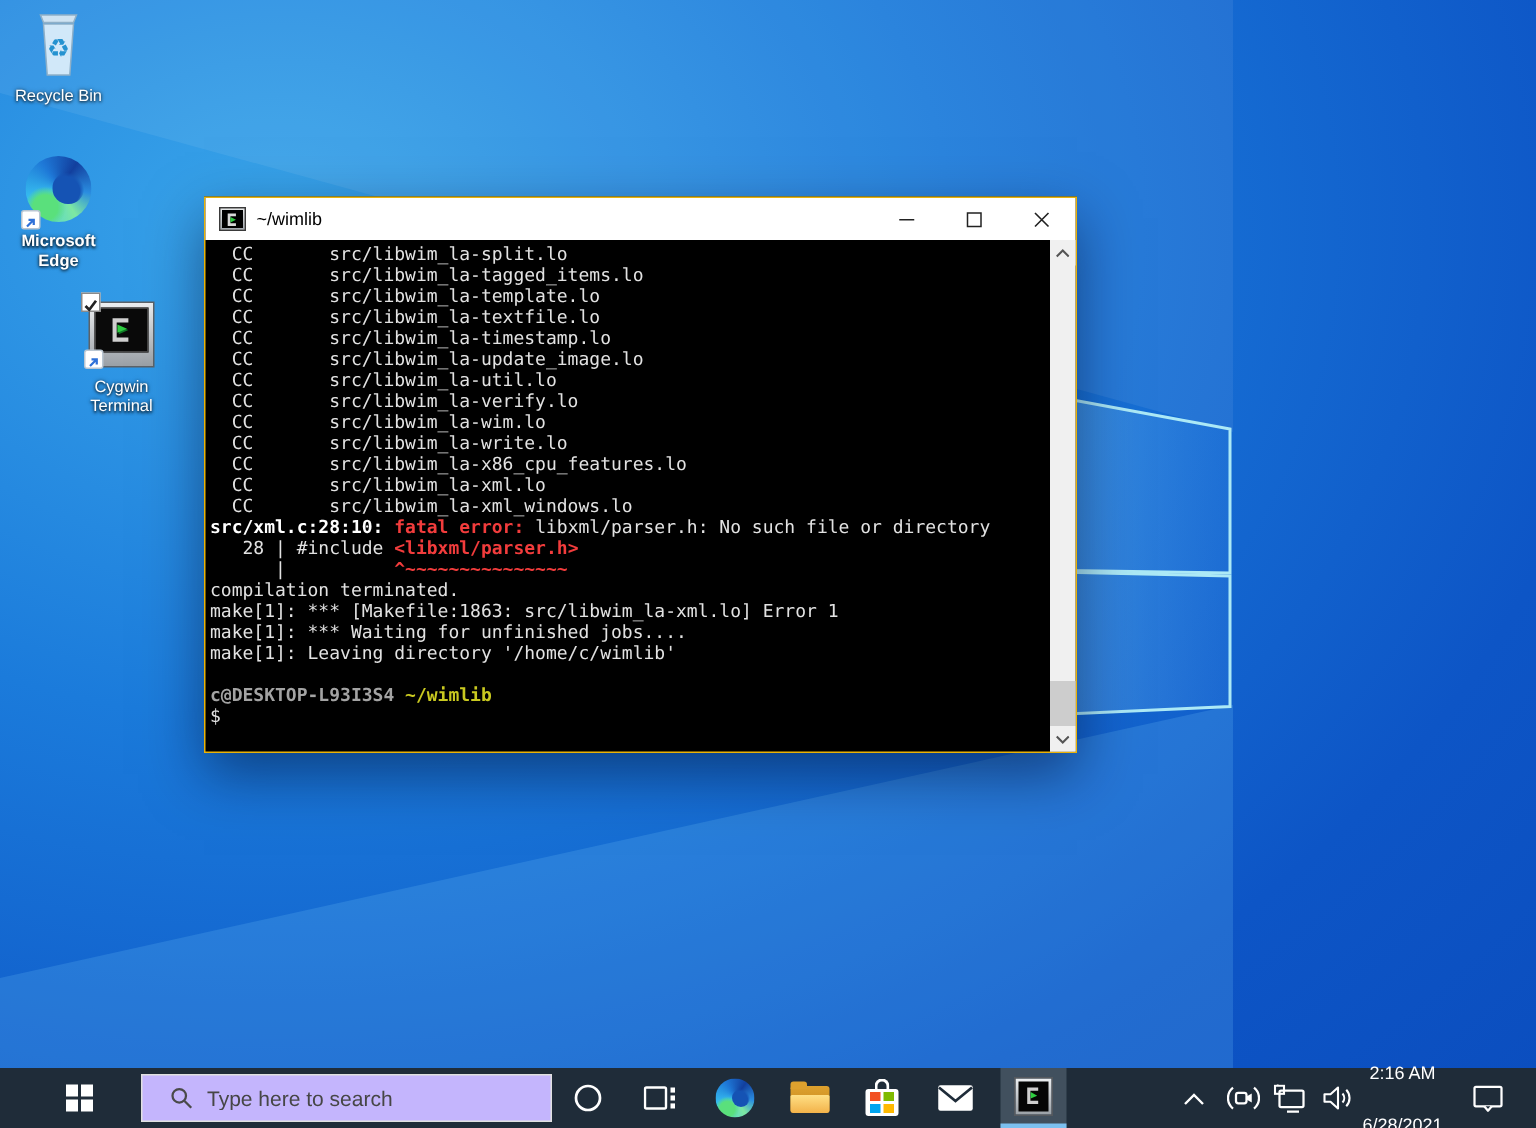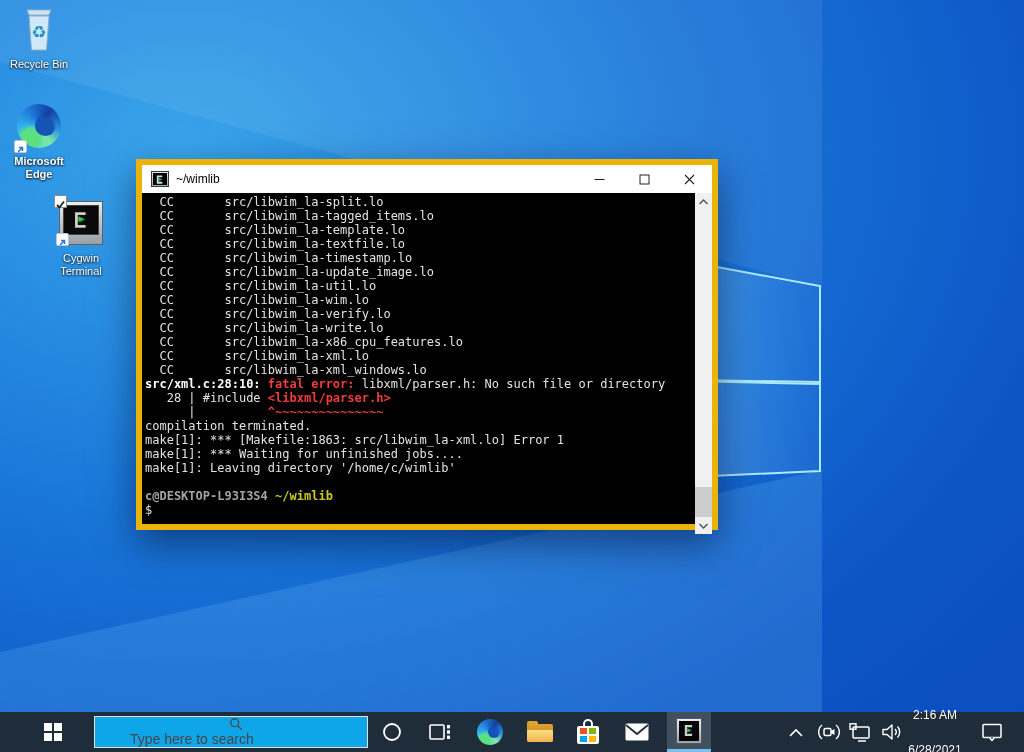--- a/index.html
+++ b/index.html
@@ -22,21 +22,21 @@
   .edge-ball:after { content:""; position:absolute; left:42%; top:26%; width:46%; height:46%;
      border-radius:50%; background:radial-gradient(circle at 40% 60%, #1553b4 0 55%, rgba(21,83,180,0) 72%); }
   .cyg-big { position:absolute; left:16px; top:3px; width:44px; height:44px; padding:3px;
      background:linear-gradient(#eceef0,#9aa0a6); border:1px solid #5c6268; }
   .cyg-big .scr { height:30px; background:#0a0a0a; border:1px solid #444; display:flex; align-items:center; justify-content:center; }
   .cyg-big .kbd { height:5px; margin-top:1px; background:repeating-linear-gradient(90deg,#70767c 0 1px,#c9cdd1 1px 3px); }
   .bin-art { position:absolute; left:14px; top:0; }
 
   
   .window { position:absolute; left:136px; top:131px; width:582px; height:371px;
-     border:6px solid #eab308; background:#000; box-shadow:0 14px 36px rgba(0,10,45,.5);margin-top:28px; }
+     border:1px solid #eab308; background:#000; box-shadow:0 14px 36px rgba(0,10,45,.5); }
   .titlebar { height:28px; background:#fff; display:flex; align-items:center; }
   .titlebar .wicon { margin-left:9px; width:18px; height:16px; padding:1px;
      background:linear-gradient(#e7e9ea,#a0a6ac); border:1px solid #3a3a3a; display:flex; align-items:center; justify-content:center; }
   .titlebar .wicon .mini { width:14px; height:12px; background:#000; display:flex; align-items:center; justify-content:center; }
   .titlebar .ttl { margin-left:7px; font-size:12px; color:#000; flex:1; }
   .wbtn { width:45px; height:28px; display:flex; align-items:center; justify-content:center; }
   .term-body { display:flex; height:341px; }
   .term-out { flex:1; padding:2px 0 0 3px; overflow:hidden;
      font-family:"DejaVu Sans Mono", monospace; font-size:12px; line-height:14px; color:#e2e2e2; }
   .tline { white-space:pre; }
@@ -47,22 +47,22 @@
   .sbar { width:17px; background:#f0f0f0; display:flex; flex-direction:column; }
   .sarrow { height:17px; display:flex; align-items:center; justify-content:center; background:#f0f0f0; }
   .strack { flex:1; position:relative; }
   .sthumb { position:absolute; left:0; width:17px; height:30px; bottom:0; background:#cdcdcd; }
 
   
   .taskbar { position:absolute; left:0; bottom:0; width:1024px; height:40px; background:#1f2c39; z-index:5; }
   .tb { position:absolute; top:0; height:40px; display:flex; align-items:center; justify-content:center; }
   .tb-btn { width:44px; }
   .start { left:31px; width:44px; }
-  .searchbox { left:94px; top:4px; height:32px; width:274px; background:#0ea5e9; border:1px solid #e0e0e0;
-     display:flex; align-items:center; padding-left:9px;flex-direction:column; }
+  .searchbox { left:94px; top:4px; height:32px; width:274px; background:#c4b5fd; border:1px solid #e0e0e0;
+     display:flex; align-items:center; padding-left:9px; }
   .searchbox input { border:0; outline:0; background:transparent; font-size:14px; color:#3c3c3c; margin-left:9px; width:220px;
      font-family:"Liberation Sans", sans-serif; }
   .searchbox input::placeholder { color:#464646; opacity:1; }
   .appbtn { transform:translateX(-50%); }
   .active-app { background:#41505e; border-bottom:3px solid #7cc0f0; }
   .cyg-task { width:26px; height:26px; padding:2px; background:linear-gradient(#eceef0,#9aa0a6); border:1px solid #55595e; }
   .cyg-task .scr { width:100%; height:100%; background:#050505; display:flex; align-items:center; justify-content:center; }
   .edge-task { width:26px; height:26px; border-radius:50%; position:relative;
      background: radial-gradient(circle at 30% 78%, #5ae07c 0 18%, rgba(0,0,0,0) 30%),
                  conic-gradient(from 150deg at 52% 48%, #7de8a2, #38c3f2 95deg, #1e78d7 175deg, #123f9e 245deg, #2a8de0 310deg, #7de8a2); }
@@ -184,22 +184,22 @@
     </div>
     <div class="term-body">
       <div class="term-out">
           <div class="tline"><span>  CC       src/libwim_la-split.lo</span></div>
           <div class="tline"><span>  CC       src/libwim_la-tagged_items.lo</span></div>
           <div class="tline"><span>  CC       src/libwim_la-template.lo</span></div>
           <div class="tline"><span>  CC       src/libwim_la-textfile.lo</span></div>
           <div class="tline"><span>  CC       src/libwim_la-timestamp.lo</span></div>
           <div class="tline"><span>  CC       src/libwim_la-update_image.lo</span></div>
           <div class="tline"><span>  CC       src/libwim_la-util.lo</span></div>
+          <div class="tline"><span>  CC       src/libwim_la-verify.lo</span></div>
           <div class="tline"><span>  CC       src/libwim_la-wim.lo</span></div>
-          <div class="tline"><span>  CC       src/libwim_la-verify.lo</span></div>
           <div class="tline"><span>  CC       src/libwim_la-write.lo</span></div>
           <div class="tline"><span>  CC       src/libwim_la-x86_cpu_features.lo</span></div>
           <div class="tline"><span>  CC       src/libwim_la-xml.lo</span></div>
           <div class="tline"><span>  CC       src/libwim_la-xml_windows.lo</span></div>
           <div class="tline"><span class="b">src/xml.c:28:10: </span><span class="rb">fatal error: </span><span>libxml/parser.h: No such file or directory</span></div>
           <div class="tline"><span>   28 | #include </span><span class="rb">&lt;libxml/parser.h&gt;</span></div>
           <div class="tline"><span>      |          </span><span class="rb">^~~~~~~~~~~~~~~~</span></div>
           <div class="tline"><span>compilation terminated.</span></div>
           <div class="tline"><span>make[1]: *** [Makefile:1863: src/libwim_la-xml.lo] Error 1</span></div>
           <div class="tline"><span>make[1]: *** Waiting for unfinished jobs....</span></div>

